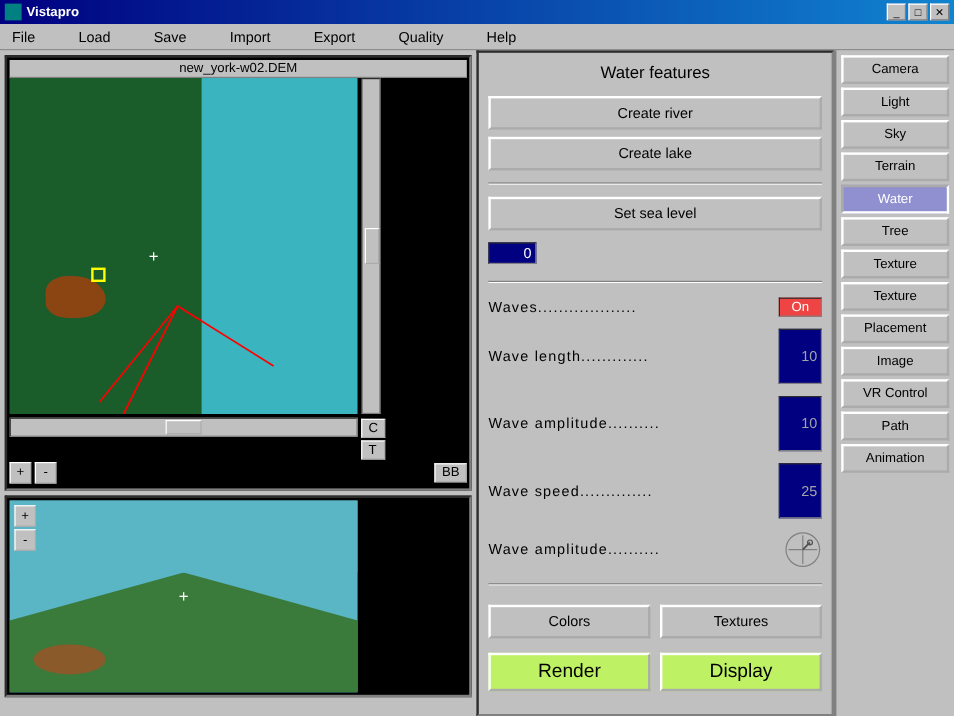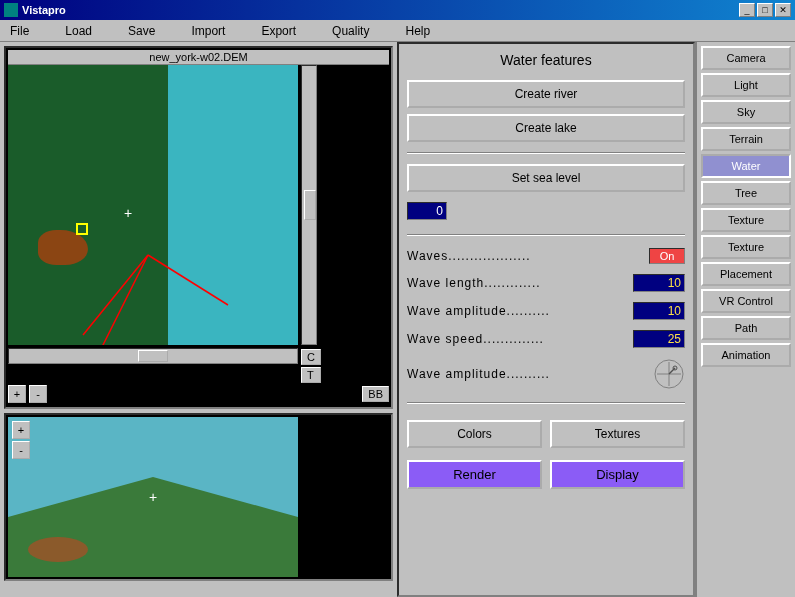--- a/index.html
+++ b/index.html
@@ -219,25 +219,25 @@
       gap: 4px;
       margin: 2px 0;
     }
     .wave-label {
       font-size: 12px;
       flex: 1;
       letter-spacing: 1px;
     }
     .wave-value {
       background: #000080;
-      color: #fde047;
+      color: #a3a3a3;
       border: 1px inset #808080;
-      width: 52px;
+      width: 36px;
       text-align: right;
-      padding: 1px 3px;
+      padding: 15px 3px;
       font-size: 12px;
     }
     .wave-toggle {
       background: #c0c0c0;
       border: 1px inset #808080;
       width: 36px;
       text-align: center;
       padding: 1px 3px;
       font-size: 11px;
     }
@@ -352,24 +352,24 @@
       position: absolute;
       bottom: 15px;
       left: 20px;
       width: 60px;
       height: 25px;
       background: #8b5a2b;
       border-radius: 50%;
     }
     .render-btn {
       flex: 1;
-      background: #8b5cf6;
+      background: #bef264;
       border: 2px outset #ffffff;
       padding: 5px;
-      font-size: 13px;
+      font-size: 16px;
       cursor: pointer;
       text-align: center;
     }
     svg.map-lines {
       position: absolute;
       top: 0;
       left: 0;
       width: 290px;
       height: 280px;
       pointer-events: none;
@@ -508,18 +508,19 @@
   <div class="right-panel">
     <button class="right-btn">Camera</button>
     <button class="right-btn">Light</button>
     <button class="right-btn">Sky</button>
     <button class="right-btn">Terrain</button>
     <button class="right-btn active">Water</button>
     <button class="right-btn">Tree</button>
     <button class="right-btn">Texture</button>
     <button class="right-btn">Texture</button>
     <button class="right-btn">Placement</button>
+    <button class="right-btn">Image</button>
     <button class="right-btn">VR Control</button>
     <button class="right-btn">Path</button>
     <button class="right-btn">Animation</button>
   </div>
 
 </div>
 
 </body></html>

